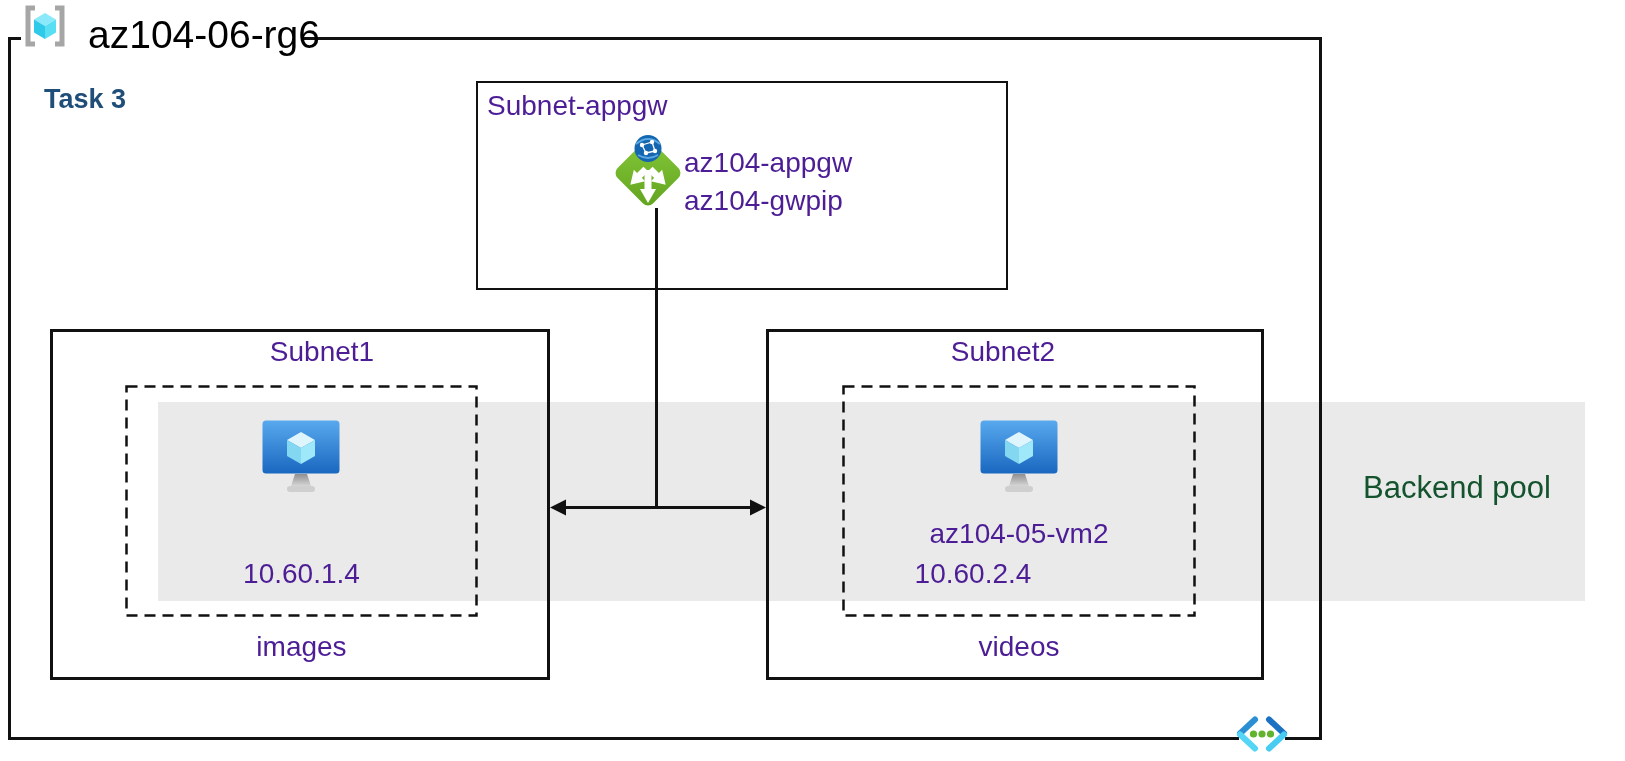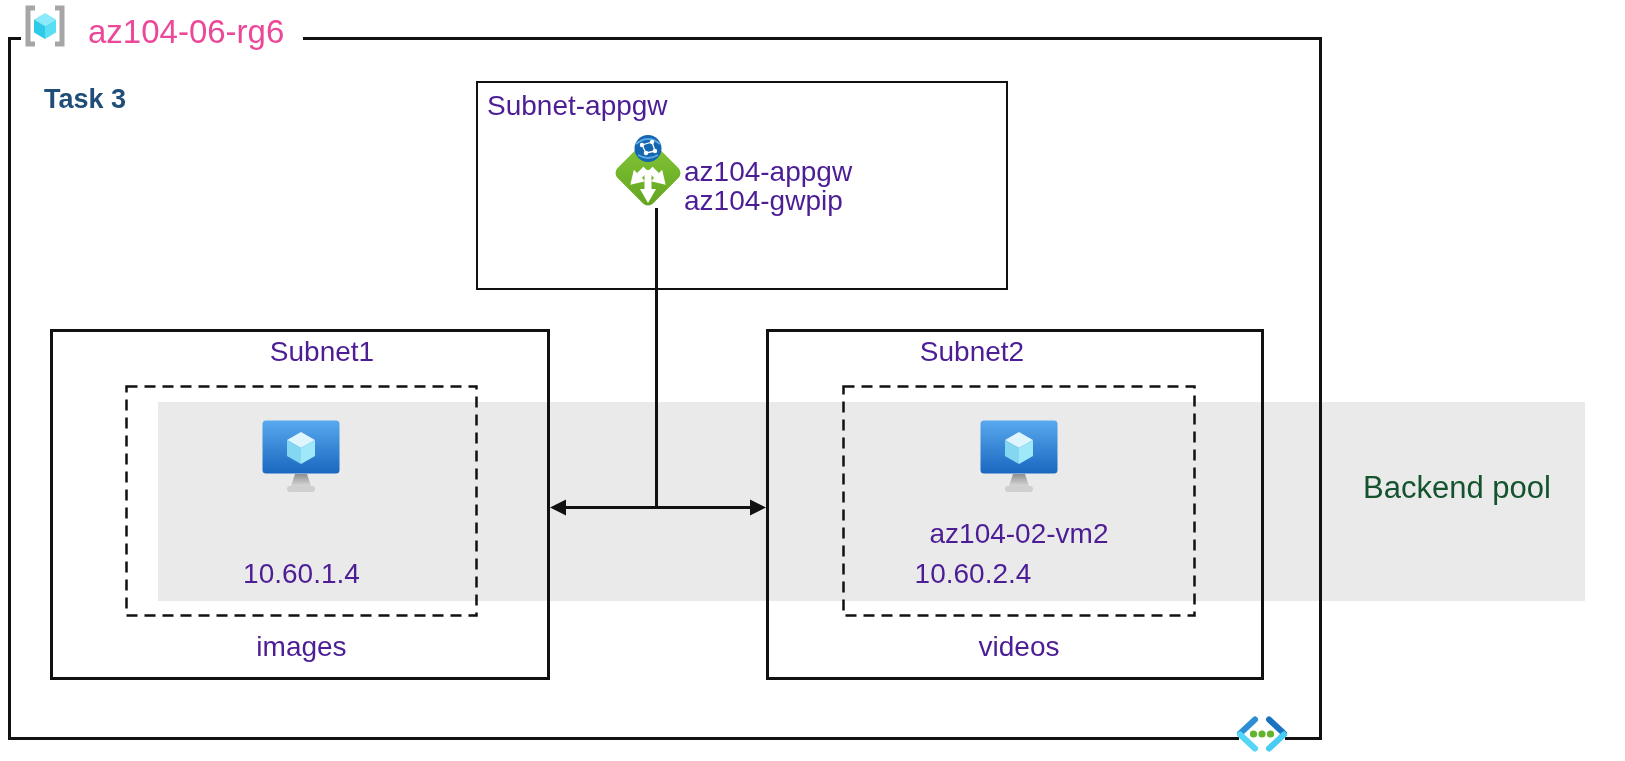--- a/index.html
+++ b/index.html
@@ -6,21 +6,21 @@
   .canvas {
     position:relative; width:1625px; height:761px; overflow:hidden;
     font-family:"Liberation Sans", sans-serif; color:#1f1f1f; background:#fff;
   }
   .abs { position:absolute; }
   .box { position:absolute; border:3px solid #111; background:transparent; box-sizing:border-box; }
   .box-thin { border-width:2px; }
   .band { position:absolute; background:#eaeaea; }
   .txt { position:absolute; white-space:nowrap; }
   .center { text-align:center; white-space:normal; }
-  .rg-title { font-size:33px; color:#ec4899; }
+  .rg-title { font-size:39px; color:#000000; }
   .task { font-size:27px; font-weight:bold; color:#1f4e79; }
   .lbl { font-size:28px; color:#4c1d95; }
   .two-line { line-height:40px; }
   .gw-lines { line-height:37px; }
   .backend { font-size:31px; color:#14532d; }
   .patch { position:absolute; background:#fff; }
   svg { display:block; }
 </style>
 </head>
 <body>
@@ -80,21 +80,21 @@
           <line x1="37" y1="22" x2="46" y2="20"></line>
       </g>
       <g fill="#fff">
         <circle cx="33" cy="14" r="2.2"></circle>
           <circle cx="43" cy="11" r="2.2"></circle>
         <circle cx="37" cy="22" r="2.2"></circle>
           <circle cx="46" cy="20" r="2.2"></circle>
       </g>
     </svg>
   </div>
-  <div class="txt lbl gw-lines" style="left:684px; top:144px;margin-top:9px;">az104-appgw</div>
+  <div class="txt lbl gw-lines" style="left:684px; top:144px;">az104-appgw</div>
   <div class="txt lbl gw-lines" style="left:684px; top:182px;">az104-gwpip</div>
 
   <div class="abs" style="left:540px; top:200px;">
     <svg width="240" height="322" viewBox="0 0 240 322">
       <line x1="116.5" y1="8" x2="116.5" y2="307.5" stroke="#111" stroke-width="3"></line>
       <line x1="22" y1="307.5" x2="218" y2="307.5" stroke="#111" stroke-width="3"></line>
       <polygon points="10,307.5 26,299.5 26,315.5" fill="#111"></polygon>
       <polygon points="226,307.5 210,299.5 210,315.5" fill="#111"></polygon>
     </svg>
   </div>
@@ -123,21 +123,21 @@
       <polygon points="26,21 40,29 40,45 26,37" fill="#84d7f1"></polygon>
       <polygon points="54,21 40,29 40,45 54,37" fill="#9fe8fa"></polygon>
       <polygon points="34,55 46,55 50,67 30,67" fill="url(#std1)"></polygon>
       <rect x="26" y="67" width="28" height="6" rx="3" fill="#cfcfcf"></rect>
     </svg>
   </div>
   <div class="txt lbl center two-line" style="left:125px; top:554px; width:353px;">10.60.1.4</div>
   <div class="txt lbl center" style="left:125px; top:631px; width:353px;">images</div>
 
   <div class="box" style="left:766px; top:329px; width:498px; height:351px;"></div>
-  <div class="txt lbl center" style="left:766px; top:336px; width:412px;">Subnet2</div>
+  <div class="txt lbl center" style="left:797px; top:336px; width:412px;">Subnet2</div>
   <div class="abs" style="left:842px; top:385px;">
     <svg width="354" height="232" viewBox="0 0 354 232">
       <rect x="1.5" y="1.5" width="351" height="229" fill="none" stroke="#111" stroke-width="2.5" stroke-dasharray="11 7"></rect>
     </svg>
   </div>
   <div class="abs" style="left:979px; top:419px;">
     <svg width="80" height="78" viewBox="0 0 80 78">
       <defs>
         <linearGradient id="scr2" x1="0" y1="0" x2="0" y2="1">
           <stop offset="0" stop-color="#58a9ee"></stop>
@@ -149,21 +149,21 @@
         </linearGradient>
       </defs>
       <rect x="1.5" y="1.5" width="77" height="53" rx="3.5" fill="url(#scr2)"></rect>
       <polygon points="40,13 54,21 40,29 26,21" fill="#dff5fd"></polygon>
       <polygon points="26,21 40,29 40,45 26,37" fill="#84d7f1"></polygon>
       <polygon points="54,21 40,29 40,45 54,37" fill="#9fe8fa"></polygon>
       <polygon points="34,55 46,55 50,67 30,67" fill="url(#std2)"></polygon>
       <rect x="26" y="67" width="28" height="6" rx="3" fill="#cfcfcf"></rect>
     </svg>
   </div>
-  <div class="txt lbl center two-line" style="left:842px; top:514px; width:354px;">az104-02-vm2</div>
+  <div class="txt lbl center two-line" style="left:842px; top:514px; width:354px;">az104-05-vm2</div>
   <div class="txt lbl center two-line" style="left:796px; top:554px; width:354px;">10.60.2.4</div>
   <div class="txt lbl center" style="left:842px; top:631px; width:354px;">videos</div>
 
   <div class="txt backend center" style="left:1330px; top:470px; width:254px;">Backend pool</div>
 
   <div class="abs" style="left:1234px; top:714px;">
     <svg width="56" height="40" viewBox="0 0 56 40">
       <rect x="5" y="12" width="46" height="20" fill="#ffffff"></rect>
       <line x1="21" y1="5.5" x2="6" y2="19.5" stroke="#2c8fd4" stroke-width="6" stroke-linecap="round"></line>
       <line x1="6" y1="20.5" x2="21" y2="34.5" stroke="#55d6f6" stroke-width="6" stroke-linecap="round"></line>

